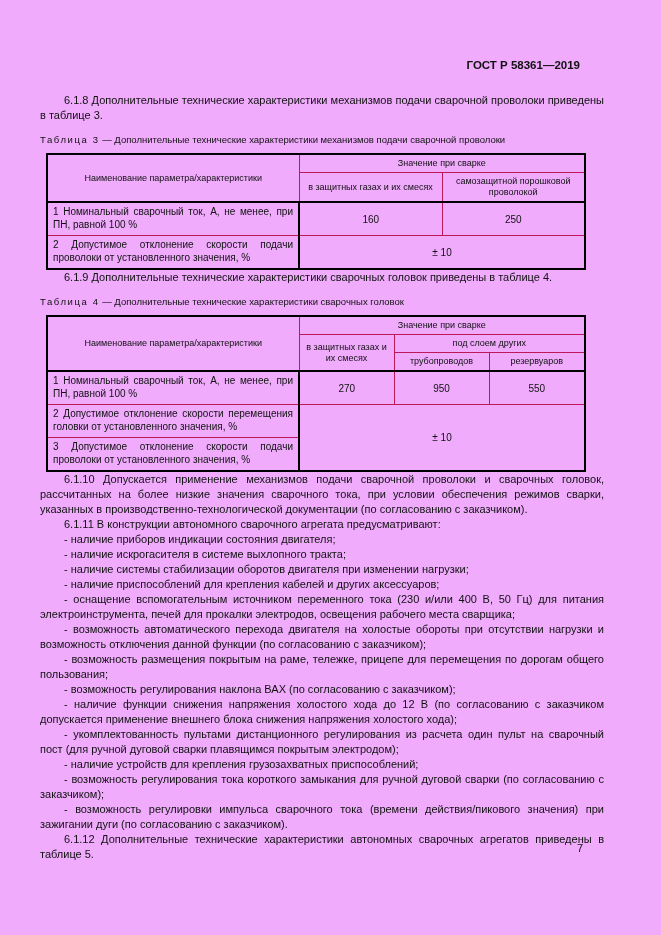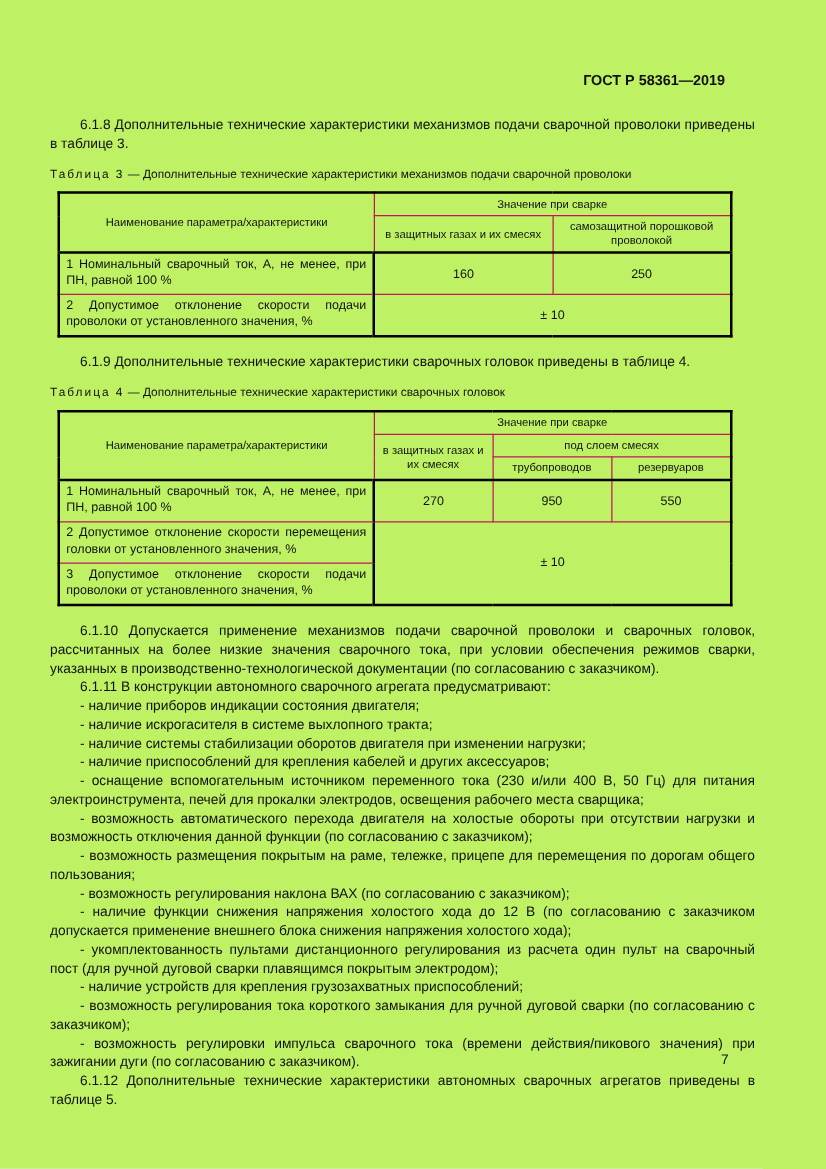--- a/index.html
+++ b/index.html
@@ -1,21 +1,21 @@
 <!DOCTYPE html>
 <html lang="ru"><head>
 <meta charset="utf-8">
 <style>
   html, body { margin: 0; padding: 0; background: #e8e8e8; }
   .page {
     position: relative;
     width: 661px;
     height: 935px;
     margin: 0 auto;
-    background: #bef264;
+    background: #f0abfc;
     font-family: "Liberation Sans", sans-serif;
     color: #111;
     overflow: hidden;
   }
   .content {
     position: absolute;
     left: 40px;
     top: 58px;
     width: 564px;
   }
@@ -27,21 +27,21 @@
     padding-right: 24px;
     margin-bottom: 21px;
   }
   p.body-par {
     margin: 0;
     font-size: 11px;
     line-height: 15px;
     text-align: justify;
     text-indent: 24px;
   }
-  p.after-table { margin-top: 13px; }
+  p.after-table { margin-top: 0; }
   .tbl-caption {
     margin-top: 11px;
     margin-bottom: 7px;
     font-size: 9.5px;
     line-height: 12px;
     text-align: left;
   }
   .tbl-caption .cap-label { letter-spacing: 1.6px; }
   table.gost {
     border-collapse: collapse;
@@ -148,21 +148,21 @@
           <col style="width:95px">
           <col style="width:96px">
       </colgroup>
       <thead>
         <tr>
           <th class="param-head" rowspan="3">Наименование параметра/характеристики</th>
           <th colspan="3">Значение при сварке</th>
         </tr>
         <tr>
           <th rowspan="2">в защитных газах и их смесях</th>
-          <th colspan="2">под слоем смесях</th>
+          <th colspan="2">под слоем других</th>
         </tr>
         <tr>
           <th>трубопроводов</th>
           <th>резервуаров</th>
         </tr>
       </thead>
       <tbody>
         <tr>
           <td class="param">1 Номинальный сварочный ток, А, не менее, при ПН, равной 100 %</td>
           <td class="value">270</td>

